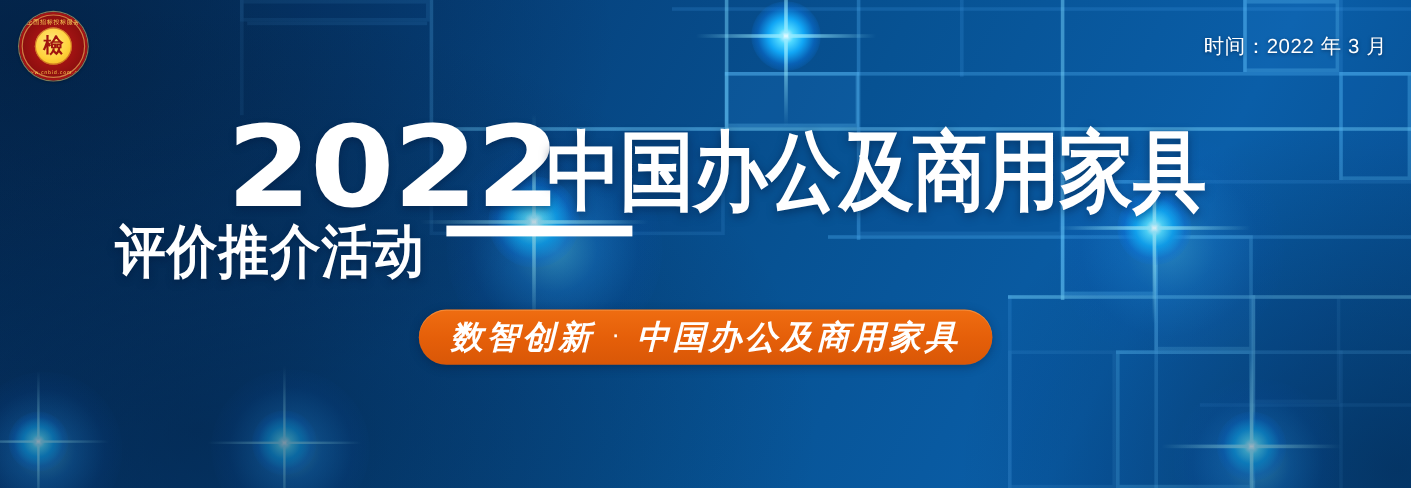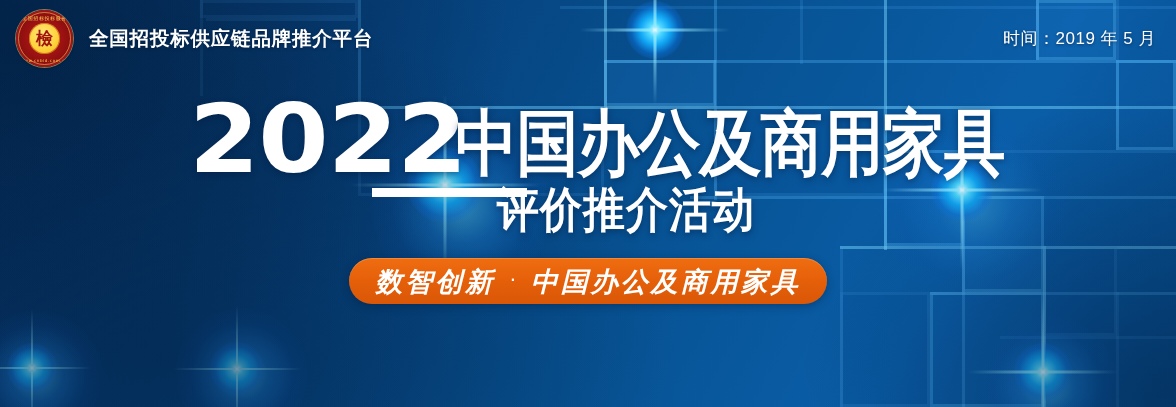--- a/index.html
+++ b/index.html
@@ -166,23 +166,23 @@
     color:#ffffff;
     line-height:.95;
     letter-spacing:-1px;
     margin-left:14px;
     transform:scaleY(1.16);
     transform-origin:left bottom;
     text-shadow:0 2px 7px rgba(0,25,60,.5);
     white-space:nowrap;
   }
   .title-row2{
-    display:flex; justify-content:center;
+    display:flex; justify-content:flex-start;
     margin-top:8px;
-    padding-left:76px;
+    padding-left:96px;
   }
   .zh-sub{
     font-family:"DejaVu Sans","Liberation Sans",sans-serif;
     font-size:42px;
     font-weight:bold;
     color:#ffffff;
     letter-spacing:1px;
     transform:scaleY(1.14);
     transform-origin:center bottom;
     text-shadow:0 2px 6px rgba(0,25,60,.5);
@@ -338,22 +338,21 @@
   <div class="vignette"></div>
 
   <div class="header">
     <div class="logo">
       <div class="ring-text"></div>
       <div class="arc-top">全国招标投标服务</div>
       <div class="inner-disc"></div>
       <div class="inner-glyph">檢</div>
       <div class="arc-bot">www.cnbid.com.cn</div>
     </div>
-    <div class="platform-title">全国招投标供应链品牌推介平台</div>
-    <div class="timestamp">时间：2019 年 5 月</div>
+    <div class="timestamp">时间：2022 年 3 月</div>
   </div>
 
   <div class="title-zone">
     <div class="title-row1">
       <div class="year">2022</div>
       <div class="zh-main">中国办公及商用家具</div>
     </div>
     <div class="title-row2">
       <div class="zh-sub">评价推介活动</div>
     </div>

